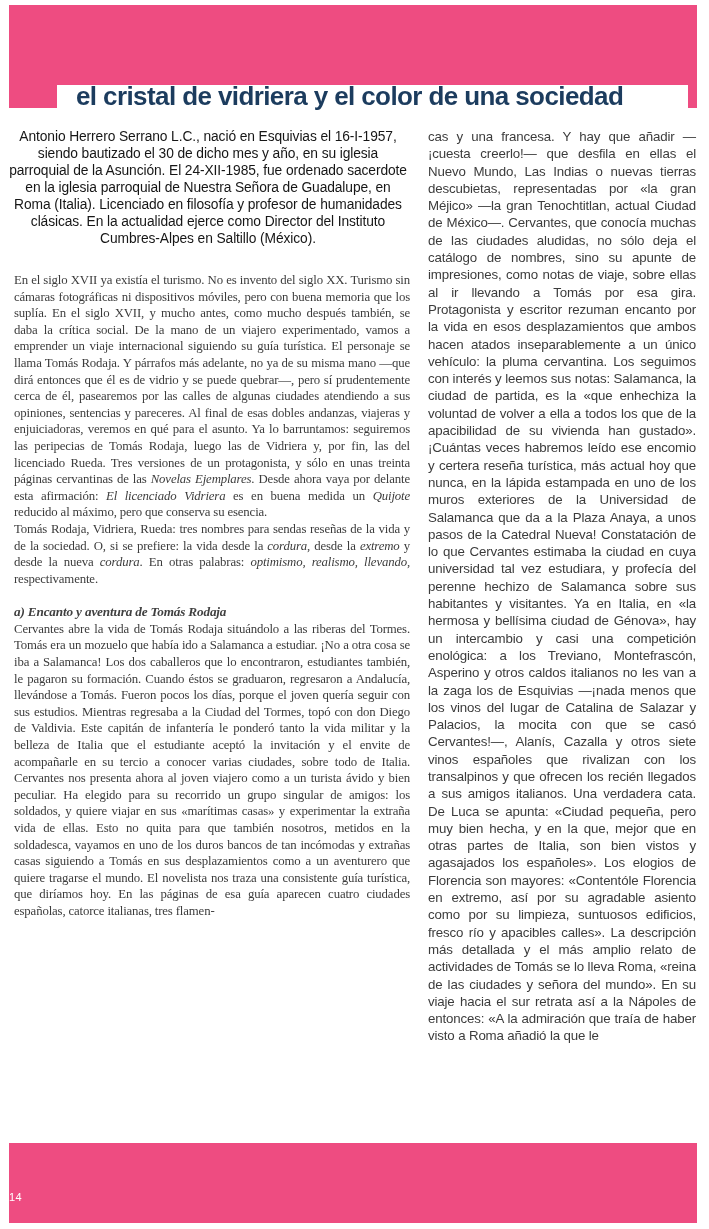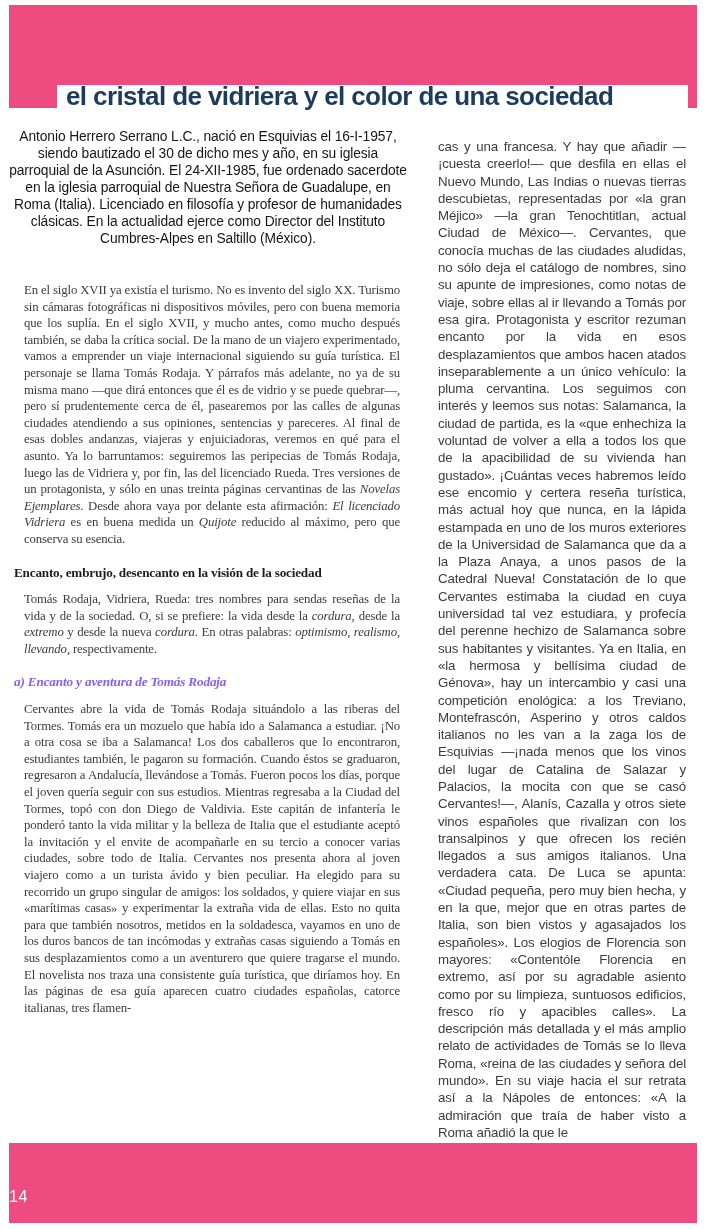--- a/index.html
+++ b/index.html
@@ -20,70 +20,69 @@
   }
   .title-block-left{
     position:absolute;left:9px;top:85px;width:48px;height:23px;
     background:var(--pink);
   }
   .title-block-right{
     position:absolute;left:688px;top:85px;width:9px;height:23px;
     background:var(--pink);
   }
   .article-title{
-    position:absolute;left:66px;top:82px;width:627px;
+    position:absolute;left:76px;top:82px;width:627px;
     font-size:26px;font-weight:bold;letter-spacing:-0.6px;
     color:var(--title-blue);white-space:nowrap;line-height:28px;
   }
   .author-bio{
     position:absolute;left:8px;top:128px;width:400px;
     text-align:center;font-weight:normal;color:#161616;
     font-size:13.8px;line-height:17px;letter-spacing:-0.1px;
   }
   .col{position:absolute;color:var(--body-text);text-align:justify;}
   .col-left{
     left:14px;top:272px;width:396px;
     font-size:12.8px;line-height:16.6px;letter-spacing:-0.15px;font-family:Liberation Serif, serif;
   }
   .col-right{
     left:428px;top:128px;width:268px;
     font-size:13.3px;line-height:17.3px;letter-spacing:-0.15px;
   }
-  .col p{margin:10px;}
+  .col p{margin:0;}
   .section-heading{
     margin-top:17px;font-size:13.2px;line-height:16.6px;
     font-weight:bold;color:#1d1d1d;text-align:left;letter-spacing:-0.2px;
   }
   .subsection-heading{
     margin-top:17px;font-size:13.2px;line-height:16.6px;
-    font-weight:bold;font-style:italic;color:#8b5cf6;text-align:left;
+    font-weight:bold;font-style:italic;color:#404040;text-align:left;
   }
   .footer-bar{
     position:absolute;left:9px;top:1143px;width:688px;height:80px;
     background:var(--pink);
   }
   .page-number{
     position:absolute;left:0px;bottom:18px;
-    color:#ffffff;font-size:16px;line-height:16px;letter-spacing:0.5px;
+    color:#ffffff;font-size:11px;line-height:16px;letter-spacing:0.5px;
   }
 </style>
 </head>
 <body>
 
 <div class="masthead-bar"></div>
 <div class="title-block-left"></div>
 <div class="title-block-right"></div>
 
 <h1 class="article-title">el cristal de vidriera y el color de una sociedad</h1>
 
 <p class="author-bio">Antonio Herrero Serrano L.C., nació en Esquivias el 16-I-1957, siendo bautizado el 30 de dicho mes y año, en su iglesia parroquial de la Asunción. El 24-XII-1985, fue ordenado sacerdote en la iglesia parroquial de Nuestra Señora de Guadalupe, en Roma (Italia). Licenciado en filosofía y profesor de humanidades clásicas. En la actualidad ejerce como Director del Instituto Cumbres-Alpes en Saltillo (México).</p>
 
 <div class="col col-left">
   <p>En el siglo XVII ya existía el turismo. No es invento del siglo XX. Turismo sin cámaras fotográficas ni dispositivos móviles, pero con buena memoria que los suplía. En el siglo XVII, y mucho antes, como mucho después también, se daba la crítica social. De la mano de un viajero experimentado, vamos a emprender un viaje internacional siguiendo su guía turística. El personaje se llama Tomás Rodaja. Y párrafos más adelante, no ya de su misma mano —que dirá entonces que él es de vidrio y se puede quebrar—, pero sí prudentemente cerca de él, pasearemos por las calles de algunas ciudades atendiendo a sus opiniones, sentencias y pareceres. Al final de esas dobles andanzas, viajeras y enjuiciadoras, veremos en qué para el asunto. Ya lo barruntamos: seguiremos las peripecias de Tomás Rodaja, luego las de Vidriera y, por fin, las del licenciado Rueda. Tres versiones de un protagonista, y sólo en unas treinta páginas cervantinas de las <i>Novelas Ejemplares</i>. Desde ahora vaya por delante esta afirmación: <i>El licenciado Vidriera</i> es en buena medida un <i>Quijote</i> reducido al máximo, pero que conserva su esencia.</p>
-  <h2 class="section-heading">Encanto, embrujo, desencanto en la visión de la sociedad</h2>
   <p>Tomás Rodaja, Vidriera, Rueda: tres nombres para sendas reseñas de la vida y de la sociedad. O, si se prefiere: la vida desde la <i>cordura</i>, desde la <i>extremo</i> y desde la nueva <i>cordura</i>. En otras palabras: <i>optimismo, realismo, llevando</i>, respectivamente.</p>
   <h3 class="subsection-heading">a) Encanto y aventura de Tomás Rodaja</h3>
   <p>Cervantes abre la vida de Tomás Rodaja situándolo a las riberas del Tormes. Tomás era un mozuelo que había ido a Salamanca a estudiar. ¡No a otra cosa se iba a Salamanca! Los dos caballeros que lo encontraron, estudiantes también, le pagaron su formación. Cuando éstos se graduaron, regresaron a Andalucía, llevándose a Tomás. Fueron pocos los días, porque el joven quería seguir con sus estudios. Mientras regresaba a la Ciudad del Tormes, topó con don Diego de Valdivia. Este capitán de infantería le ponderó tanto la vida militar y la belleza de Italia que el estudiante aceptó la invitación y el envite de acompañarle en su tercio a conocer varias ciudades, sobre todo de Italia. Cervantes nos presenta ahora al joven viajero como a un turista ávido y bien peculiar. Ha elegido para su recorrido un grupo singular de amigos: los soldados, y quiere viajar en sus «marítimas casas» y experimentar la extraña vida de ellas. Esto no quita para que también nosotros, metidos en la soldadesca, vayamos en uno de los duros bancos de tan incómodas y extrañas casas siguiendo a Tomás en sus desplazamientos como a un aventurero que quiere tragarse el mundo. El novelista nos traza una consistente guía turística, que diríamos hoy. En las páginas de esa guía aparecen cuatro ciudades españolas, catorce italianas, tres flamen-</p>
 </div>
 
 <div class="col col-right">
   <p>cas y una francesa. Y hay que añadir —¡cuesta creerlo!— que desfila en ellas el Nuevo Mundo, Las Indias o nuevas tierras descubietas, representadas por «la gran Méjico» —la gran Tenochtitlan, actual Ciudad de México—. Cervantes, que conocía muchas de las ciudades aludidas, no sólo deja el catálogo de nombres, sino su apunte de impresiones, como notas de viaje, sobre ellas al ir llevando a Tomás por esa gira. Protagonista y escritor rezuman encanto por la vida en esos desplazamientos que ambos hacen atados inseparablemente a un único vehículo: la pluma cervantina. Los seguimos con interés y leemos sus notas: Salamanca, la ciudad de partida, es la «que enhechiza la voluntad de volver a ella a todos los que de la apacibilidad de su vivienda han gustado». ¡Cuántas veces habremos leído ese encomio y certera reseña turística, más actual hoy que nunca, en la lápida estampada en uno de los muros exteriores de la Universidad de Salamanca que da a la Plaza Anaya, a unos pasos de la Catedral Nueva! Constatación de lo que Cervantes estimaba la ciudad en cuya universidad tal vez estudiara, y profecía del perenne hechizo de Salamanca sobre sus habitantes y visitantes. Ya en Italia, en «la hermosa y bellísima ciudad de Génova», hay un intercambio y casi una competición enológica: a los Treviano, Montefrascón, Asperino y otros caldos italianos no les van a la zaga los de Esquivias —¡nada menos que los vinos del lugar de Catalina de Salazar y Palacios, la mocita con que se casó Cervantes!—, Alanís, Cazalla y otros siete vinos españoles que rivalizan con los transalpinos y que ofrecen los recién llegados a sus amigos italianos. Una verdadera cata. De Luca se apunta: «Ciudad pequeña, pero muy bien hecha, y en la que, mejor que en otras partes de Italia, son bien vistos y agasajados los españoles». Los elogios de Florencia son mayores: «Contentóle Florencia en extremo, así por su agradable asiento como por su limpieza, suntuosos edificios, fresco río y apacibles calles». La descripción más detallada y el más amplio relato de actividades de Tomás se lo lleva Roma, «reina de las ciudades y señora del mundo». En su viaje hacia el sur retrata así a la Nápoles de entonces: «A la admiración que traía de haber visto a Roma añadió la que le</p>
 </div>
 
 <div class="footer-bar">

